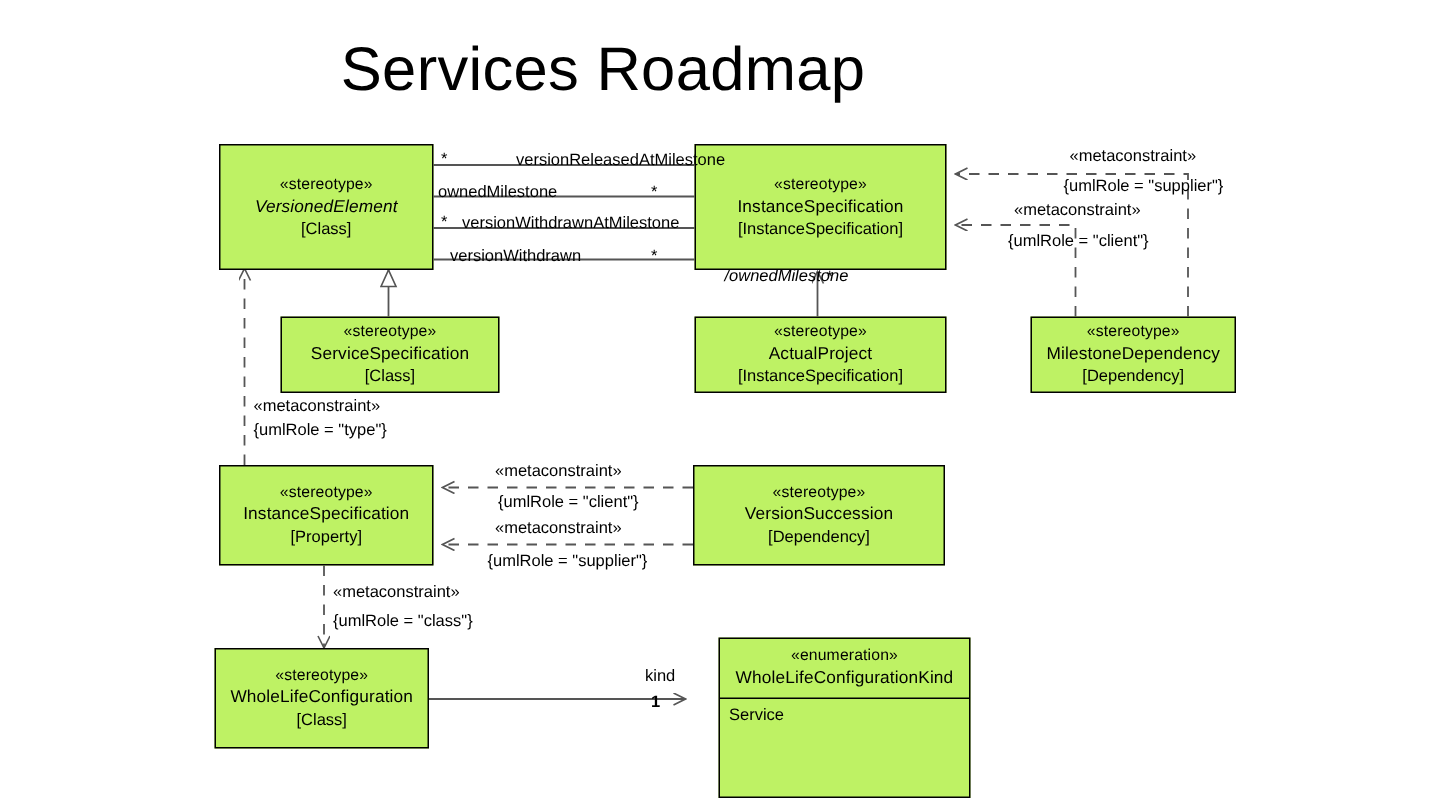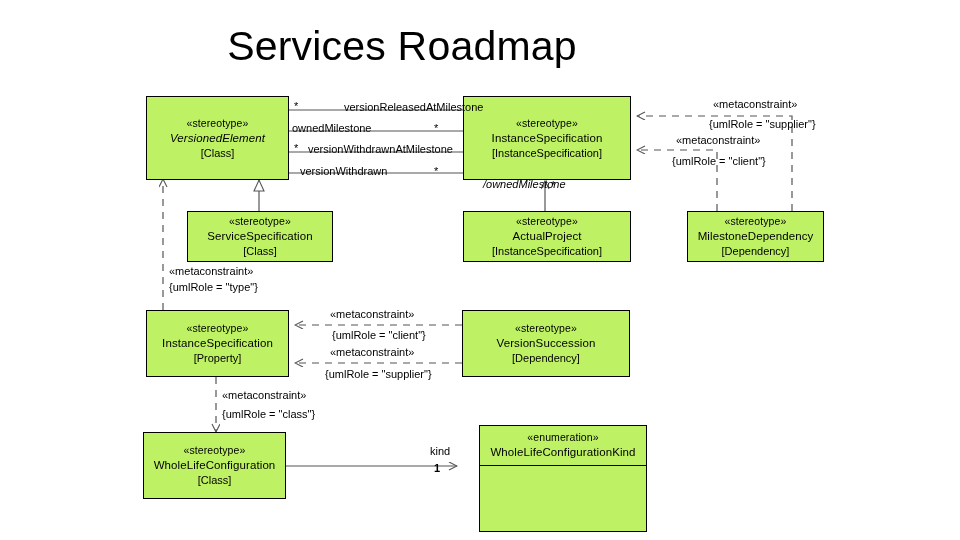--- a/index.html
+++ b/index.html
@@ -228,20 +228,21 @@
     <div class="nm">WholeLifeConfiguration</div>
     <div class="meta">[Class]</div>
   </div>
 
   <div class="node" style="left:461px; top:425px; width:168px; height:107px; justify-content:flex-start;margin-left:18px;">
     <div class="enum-head">
       <div class="st">«enumeration»</div>
       <div class="nm">WholeLifeConfigurationKind</div>
     </div>
     <div class="enum-body">
+      <div>Service</div>
     </div>
   </div>
 
   <div class="label" style="left:312px; top:101px;margin-left:32px;">versionReleasedAtMilestone</div>
   <div class="mult" style="left:294px; top:101px;">*</div>
 
   <div class="label" style="left:292px; top:122px;">ownedMilestone</div>
   <div class="mult" style="left:434px; top:123px;">*</div>
 
   <div class="label" style="left:308px; top:143px;">versionWithdrawnAtMilestone</div>

